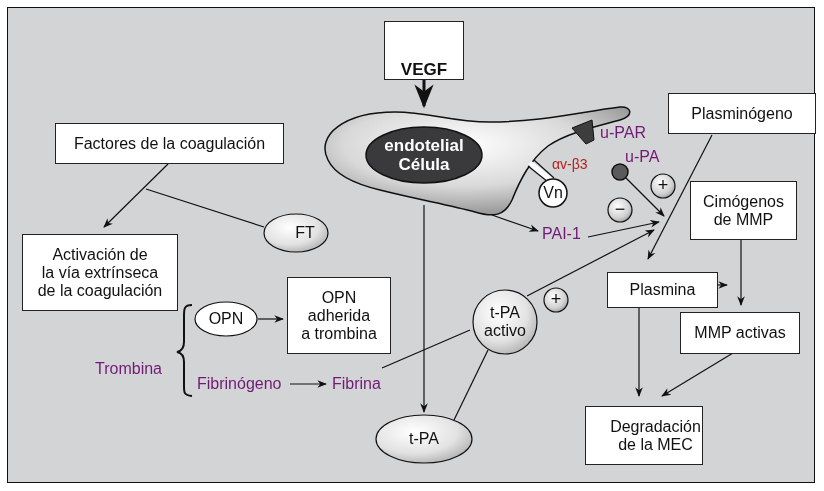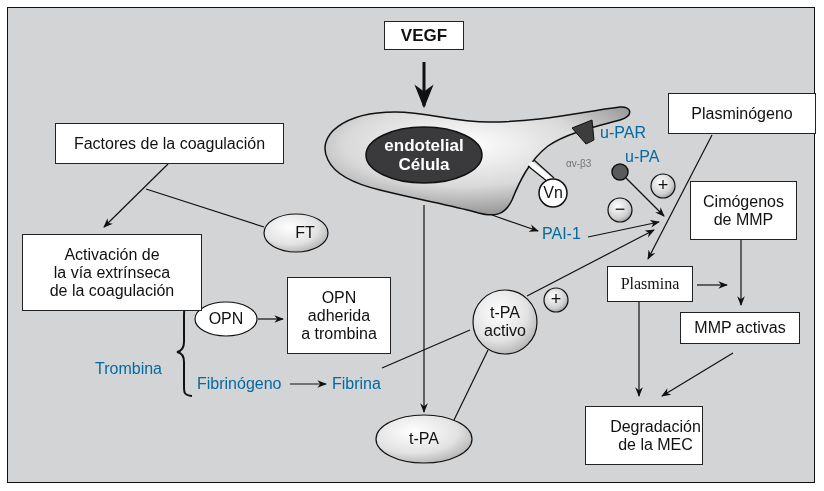--- a/index.html
+++ b/index.html
@@ -5,21 +5,21 @@
   html, body { margin: 0; padding: 0; background: #ffffff; }
   body { width: 824px; height: 491px; position: relative; overflow: hidden;
          font-family: "Liberation Sans", sans-serif; }
   #frame { position: absolute; left: 7px; top: 7px; width: 806px; height: 474px;
            border: 1.5px solid #111; background: #d3d4d6; }
   svg#diagram { position: absolute; left: 0; top: 0; }
   .box { position: absolute; background: #ffffff; border: 1.2px solid #222;
          color: #111; font-size: 16px; line-height: 18px; text-align: center;
          display: flex; align-items: center; justify-content: center;
          box-sizing: border-box; }
-  .label { position: absolute; color: #0369a1; font-size: 16px; line-height: 18px; white-space: nowrap; }
+  .label { position: absolute; color: #701a75; font-size: 16px; line-height: 18px; white-space: nowrap; }
   .ell-label { position: absolute; color: #111; font-size: 16px; line-height: 18px; text-align: center; }
   .vegf { font-weight: bold; font-size: 17px; }
 </style>
 </head>
 <body>
 
 <div id="frame"></div>
 
 <svg id="diagram" width="824" height="491" viewBox="0 0 824 491">
   <defs>
@@ -94,48 +94,48 @@
 
   <line x1="382" y1="368" x2="470" y2="330" stroke="#111" stroke-width="1.2"></line>
 
   <circle cx="505" cy="322" r="32" fill="url(#ellGrad)" stroke="#111" stroke-width="1.2"></circle>
 
   <line x1="454" y1="420" x2="488" y2="350" stroke="#111" stroke-width="1.2"></line>
 
   <ellipse cx="424" cy="439" rx="48" ry="24" fill="url(#ellGrad)" stroke="#111" stroke-width="1.2"></ellipse>
 </svg>
 
-<div class="box vegf" style="left:384px;top:21px;width:80px;height:29px;">
+<div class="box vegf" style="left:384px;top:21px;width:80px;height:59px;align-items:flex-end;">
   <span>VEGF</span>
 </div>
 
 <div class="box" style="left:55px;top:123px;width:229px;height:41px;">
   <span>Factores de la coagulación</span>
 </div>
 
-<div class="box" style="left:22px;top:234px;width:180px;height:77px;flex-direction:column;">
+<div class="box" style="left:22px;top:234px;width:156px;height:77px;flex-direction:column;">
   <span>Activación de</span>
   <span>la vía extrínseca</span>
   <span>de la coagulación</span>
 </div>
 
 <div class="box" style="left:668px;top:93px;width:148px;height:41px;">
   <span>Plasminógeno</span>
 </div>
 
 <div class="box" style="left:690px;top:181px;width:107px;height:59px;flex-direction:column;">
   <span>Cimógenos</span>
   <span>de MMP</span>
 </div>
 
-<div class="box" style="left:607px;top:266px;width:86px;height:36px;font-family:Liberation Serif, serif;">
+<div class="box" style="left:607px;top:272px;width:111px;height:36px;">
   <span>Plasmina</span>
 </div>
 
-<div class="box" style="left:680px;top:312px;width:120px;height:32px;">
+<div class="box" style="left:680px;top:312px;width:120px;height:42px;">
   <span>MMP activas</span>
 </div>
 
 <div class="box" style="left:585px;top:406px;width:118px;height:59px;flex-direction:column;padding-left:23px;">
   <span>Degradación</span>
   <span>de la MEC</span>
 </div>
 
 <div class="box" style="left:287px;top:277px;width:104px;height:77px;flex-direction:column;">
   <span>OPN</span>
@@ -143,21 +143,21 @@
   <span>a trombina</span>
 </div>
 
 <div class="ell-label" style="left:366px;top:136px;width:116px;color:#fff;font-weight:bold;font-size:17px;line-height:19px;">
   <div>endotelial</div>
   <div>Célula</div>
 </div>
 
 <div class="label" style="left:600px;top:124px;">u-PAR</div>
 <div class="label" style="left:625px;top:148px;">u-PA</div>
-<div class="label" style="left:552px;top:155px;font-size:10px;color:#737373;margin-left:14px;">αv-β3</div>
+<div class="label" style="left:552px;top:155px;font-size:14px;color:#b91c1c;">αv-β3</div>
 <div class="ell-label" style="left:539px;top:184px;width:28px;">Vn</div>
 <div class="label" style="left:542px;top:225px;">PAI-1</div>
 <div class="ell-label" style="left:264px;top:224px;width:64px;padding-left:9px;">FT</div>
 
 <div class="ell-label" style="left:651px;top:176px;width:24px;font-size:18px;">+</div>
 <div class="ell-label" style="left:608px;top:200px;width:24px;font-size:18px;">−</div>
 <div class="ell-label" style="left:544px;top:290px;width:24px;font-size:18px;">+</div>
 
 <div class="ell-label" style="left:195px;top:310px;width:62px;">OPN</div>
 <div class="label" style="left:95px;top:360px;">Trombina</div>

